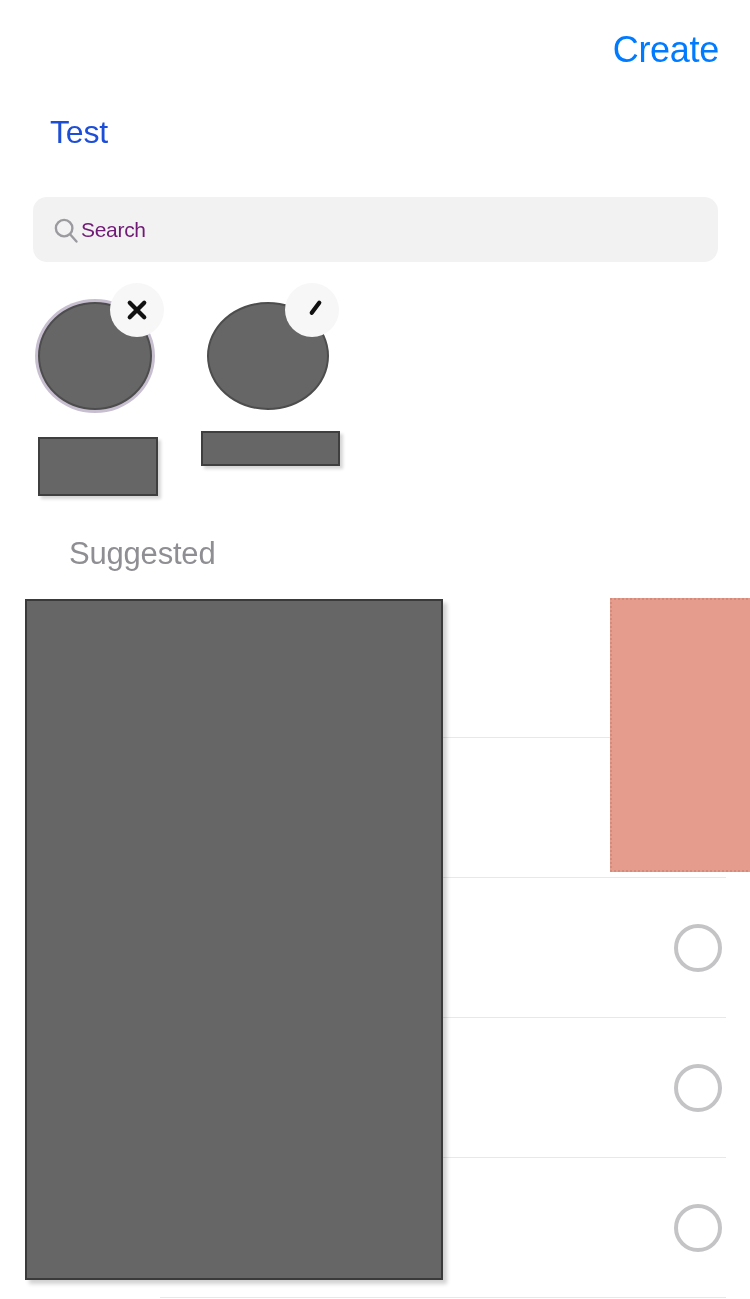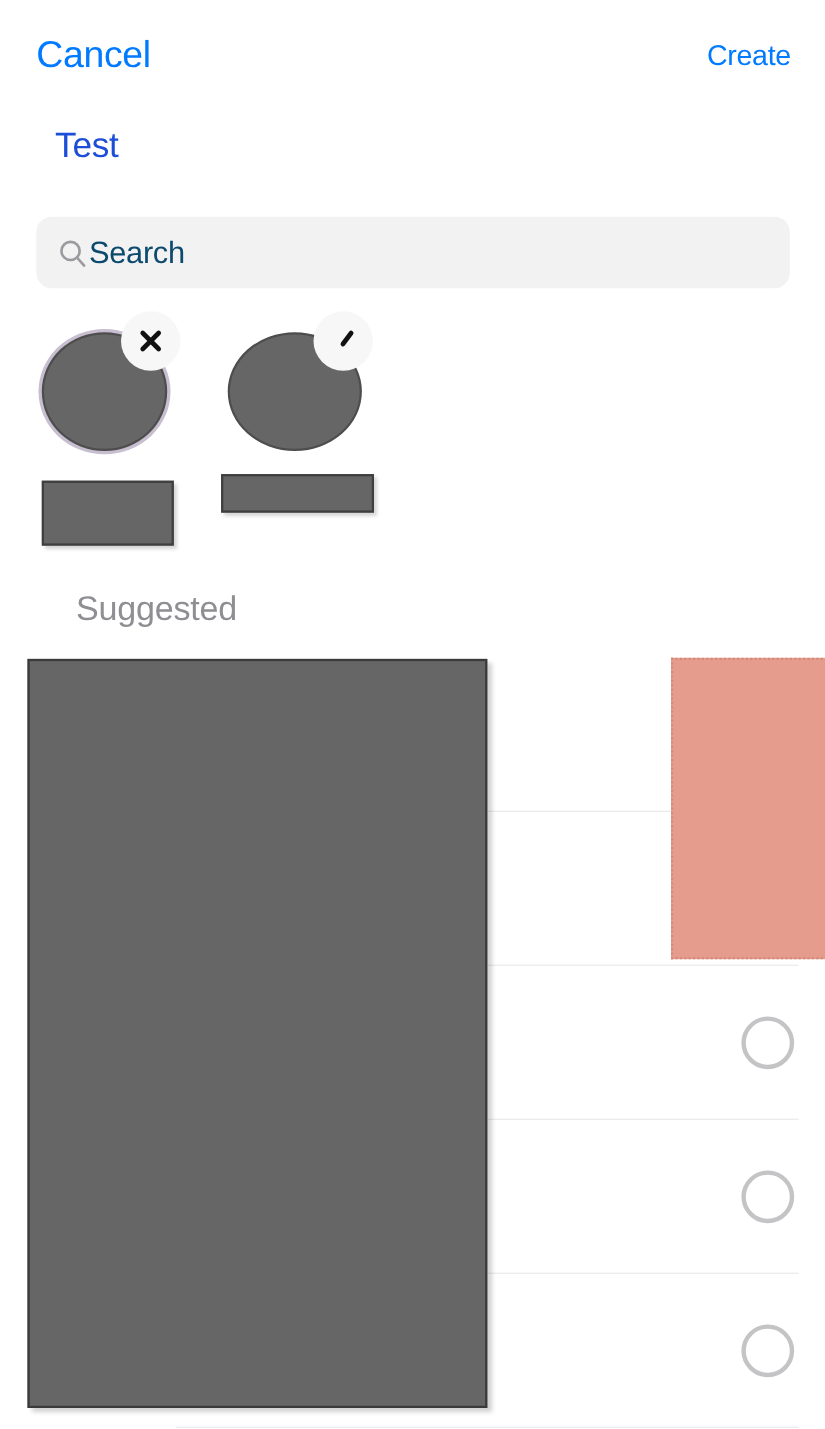--- a/index.html
+++ b/index.html
@@ -42,21 +42,21 @@
     text-align: center;
     font-size: 32px;
     line-height: 40px;
     font-weight: bold;
     color: #000000;
     letter-spacing: -0.4px;
   }
   .nav-create {
     position: absolute;
     right: 31px; top: 30px;
-    font-size: 26px;
+    font-size: 36px;
     line-height: 40px;
     color: #007aff;
     letter-spacing: -0.3px;
     white-space: nowrap;
   }
 
   
   .group-name {
     position: absolute;
     left: 50px; top: 113px;
@@ -80,23 +80,23 @@
     left: 18px; top: 50%;
     transform: translateY(-50%);
     width: 30px; height: 30px;
     color: #9a9a9f;
   }
   .search-icon svg { display: block; width: 30px; height: 30px; }
   .search-placeholder {
     position: absolute;
     left: 48px; top: 50%;
     transform: translateY(-50%);
-    font-size: 28px;
+    font-size: 21px;
     line-height: 36px;
-    color: #0c4a6e;
+    color: #701a75;
     letter-spacing: -0.3px;
     white-space: nowrap;
   }
 
   
   .chip {
     position: absolute;
   }
   .chip-avatar {
     position: absolute;
@@ -184,21 +184,20 @@
     border: 2px dotted #d38b7c;
     z-index: 4;
   }
 </style>
 </head>
 <body>
 
 <div id="screen">
 
   <div class="navbar">
-    <div class="nav-cancel">Cancel</div>
     <div class="nav-create">Create</div>
   </div>
 
   <div class="group-name" placeholder="Group name">Test</div>
 
   <div class="search-bar">
     <span class="search-icon">
       <svg viewBox="0 0 24 24" fill="none" stroke="currentColor" stroke-width="1.9" stroke-linecap="round">
         <circle cx="10.5" cy="10.5" r="6.6"></circle>
         <line x1="15.4" y1="15.6" x2="20.4" y2="21.2"></line>

